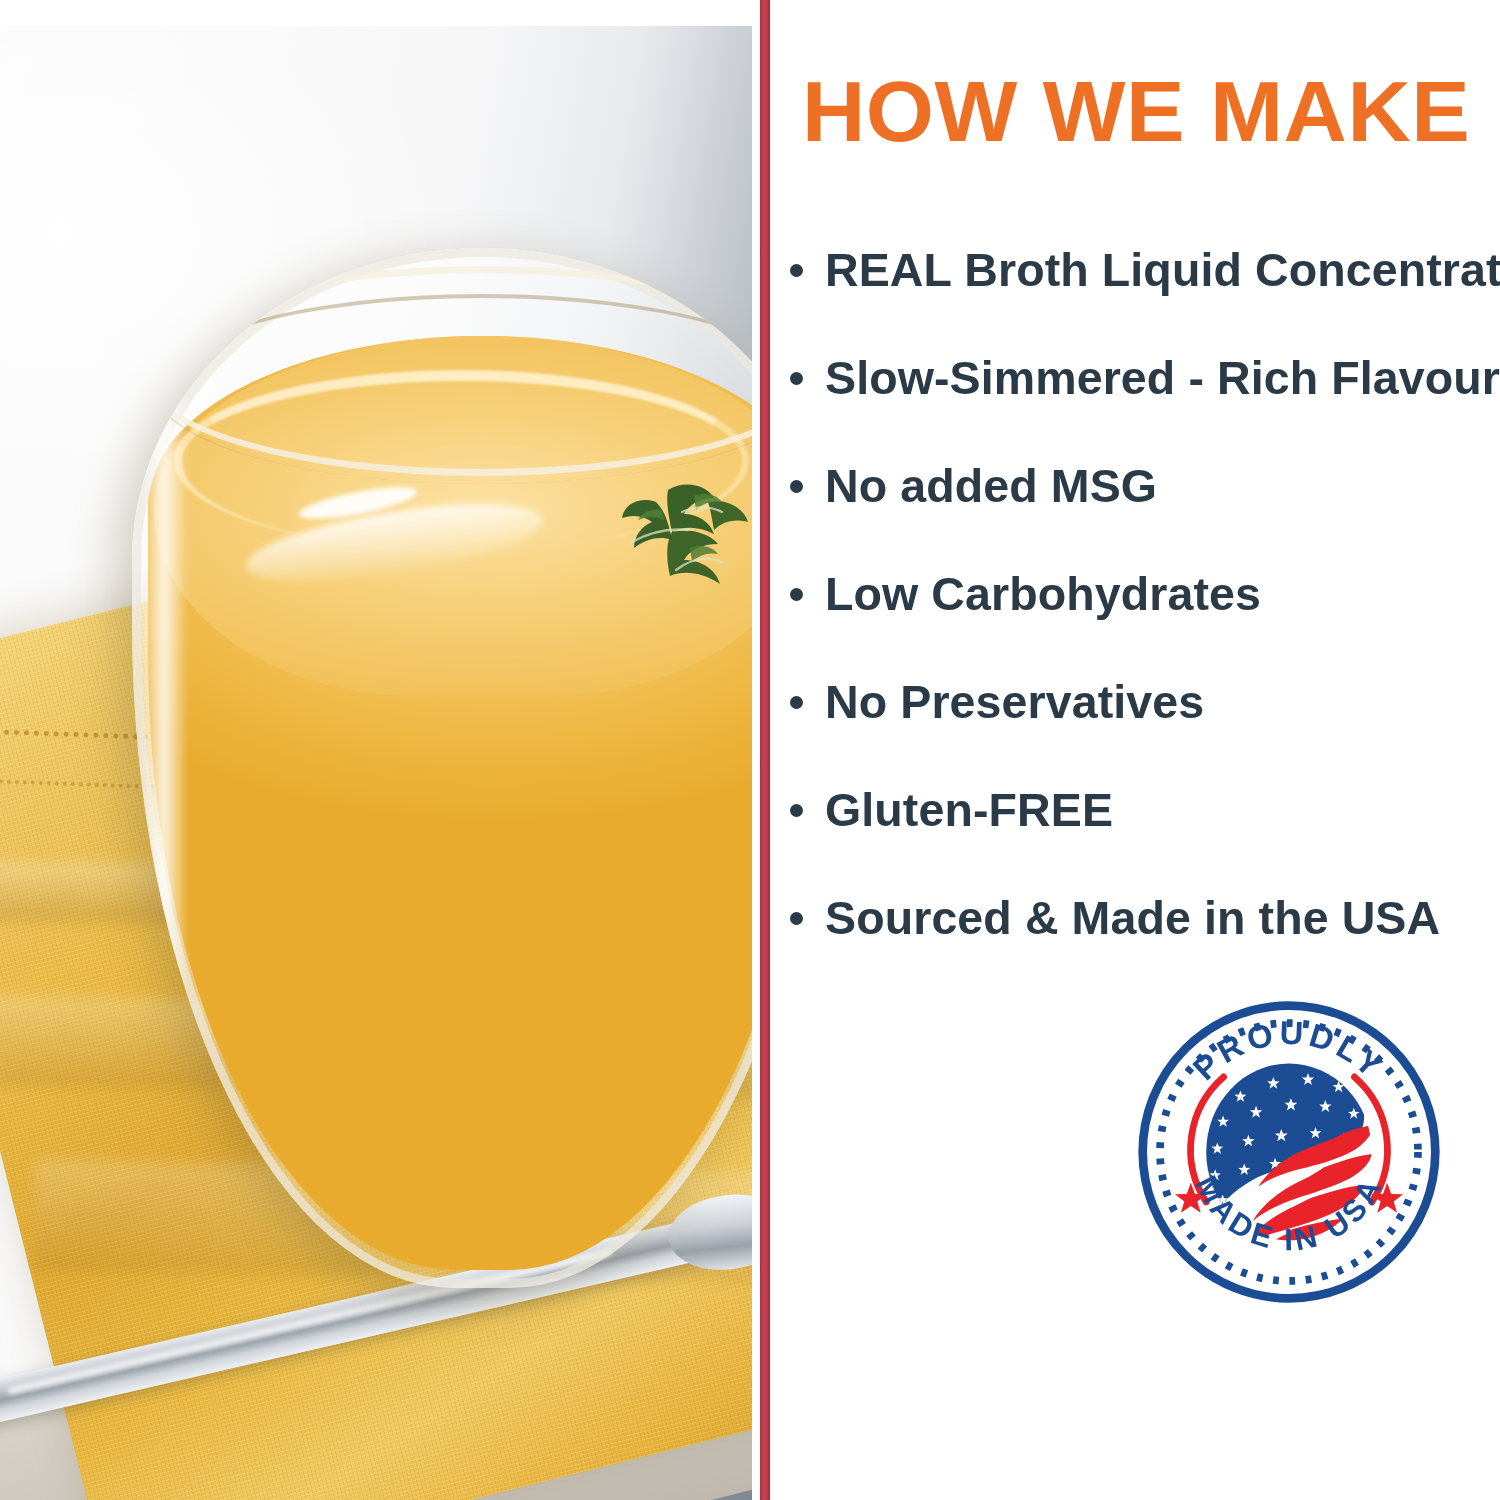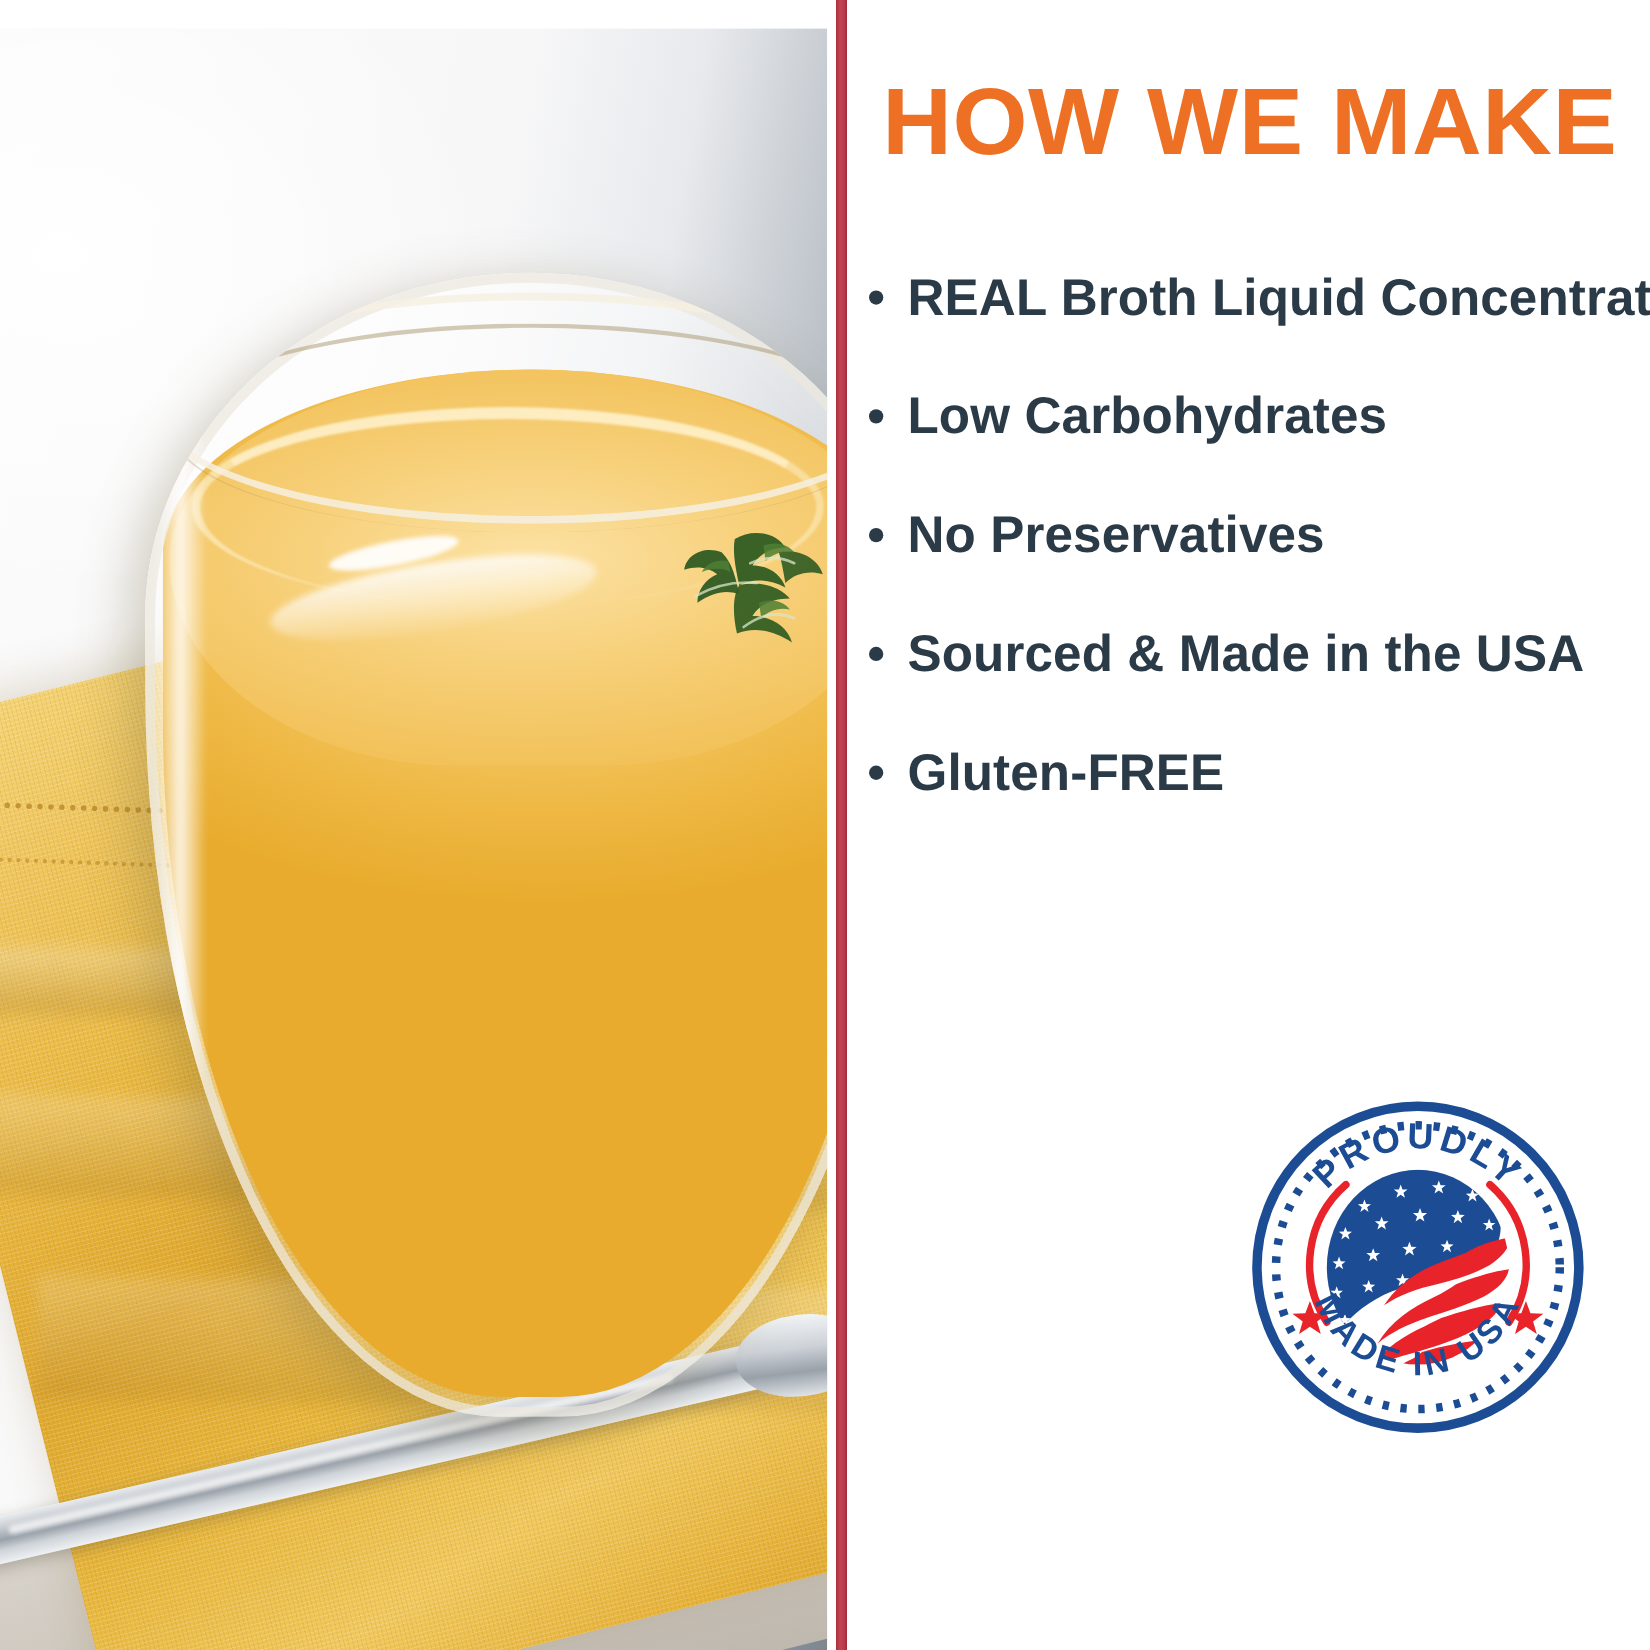--- a/index.html
+++ b/index.html
@@ -426,33 +426,41 @@
 
     <div class="headline">HOW WE MAKE IT</div>
 
     <ul class="bullet-list">
       <li class="bullet-item">
         <span class="bullet-dot"></span>
         <span class="bullet-text">REAL Broth Liquid Concentrate</span>
       </li>
       <li class="bullet-item">
         <span class="bullet-dot"></span>
+        <span class="bullet-text">Slow-Simmered - Rich Flavour</span>
+      </li>
+      <li class="bullet-item">
+        <span class="bullet-dot"></span>
+        <span class="bullet-text">No added MSG</span>
+      </li>
+      <li class="bullet-item">
+        <span class="bullet-dot"></span>
         <span class="bullet-text">Low Carbohydrates</span>
       </li>
       <li class="bullet-item">
         <span class="bullet-dot"></span>
         <span class="bullet-text">No Preservatives</span>
       </li>
       <li class="bullet-item">
         <span class="bullet-dot"></span>
+        <span class="bullet-text">Gluten-FREE</span>
+      </li>
+      <li class="bullet-item">
+        <span class="bullet-dot"></span>
         <span class="bullet-text">Sourced &amp; Made in the USA</span>
-      </li>
-      <li class="bullet-item">
-        <span class="bullet-dot"></span>
-        <span class="bullet-text">Gluten-FREE</span>
       </li>
     </ul>
 
     <svg class="usa-badge" viewBox="0 0 320 320">
       <defs>
         <path id="arcTop" d="M 48 160 A 112 112 0 0 1 272 160" fill="none"></path>
         <path id="arcBottom" d="M 58 160 A 102 102 0 0 0 262 160" fill="none"></path>
         <clipPath id="flagClip">
           <ellipse cx="160" cy="160" rx="86" ry="92"></ellipse>
         </clipPath>

